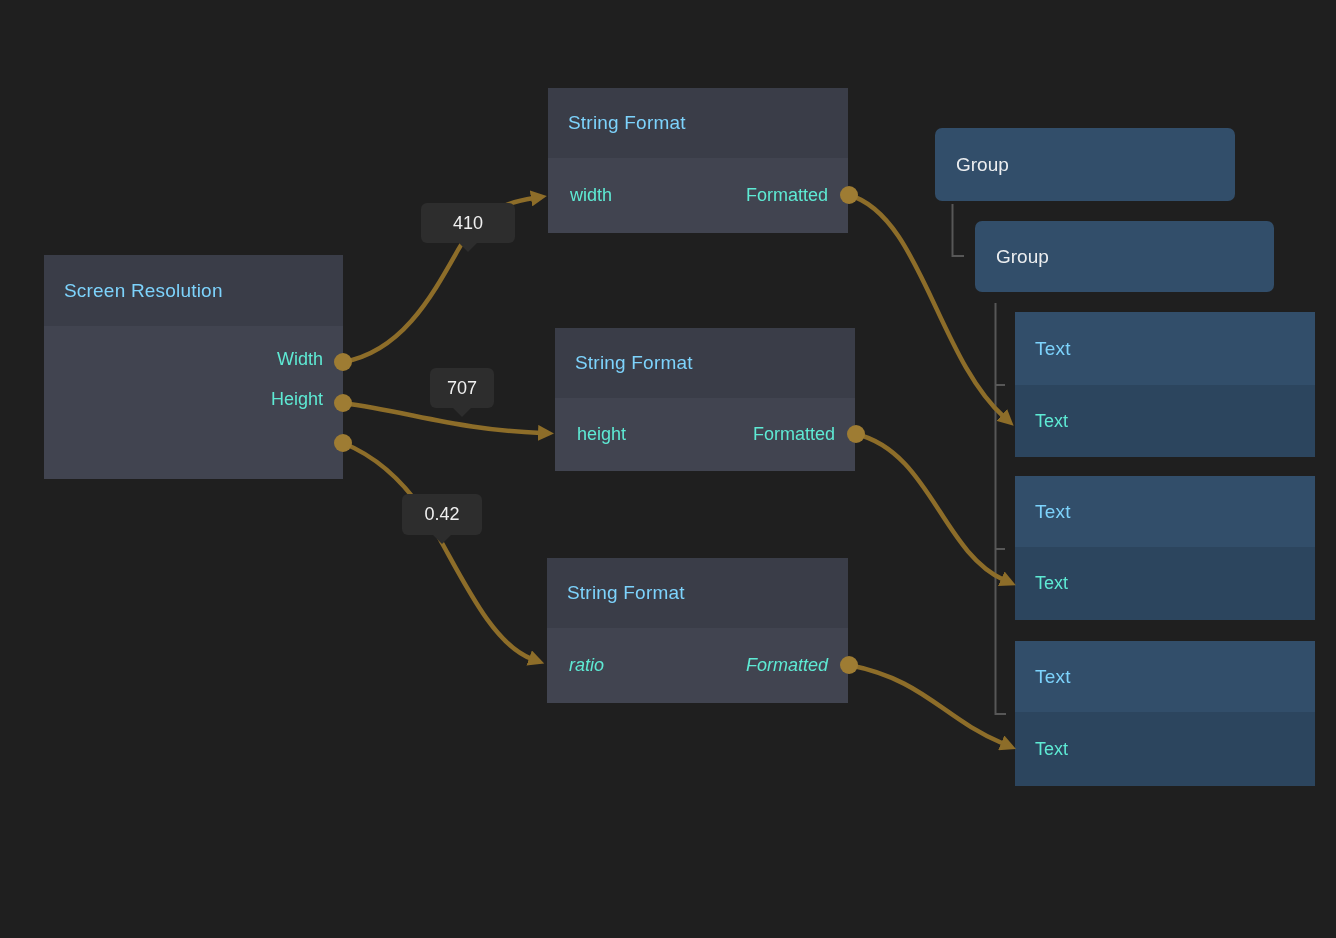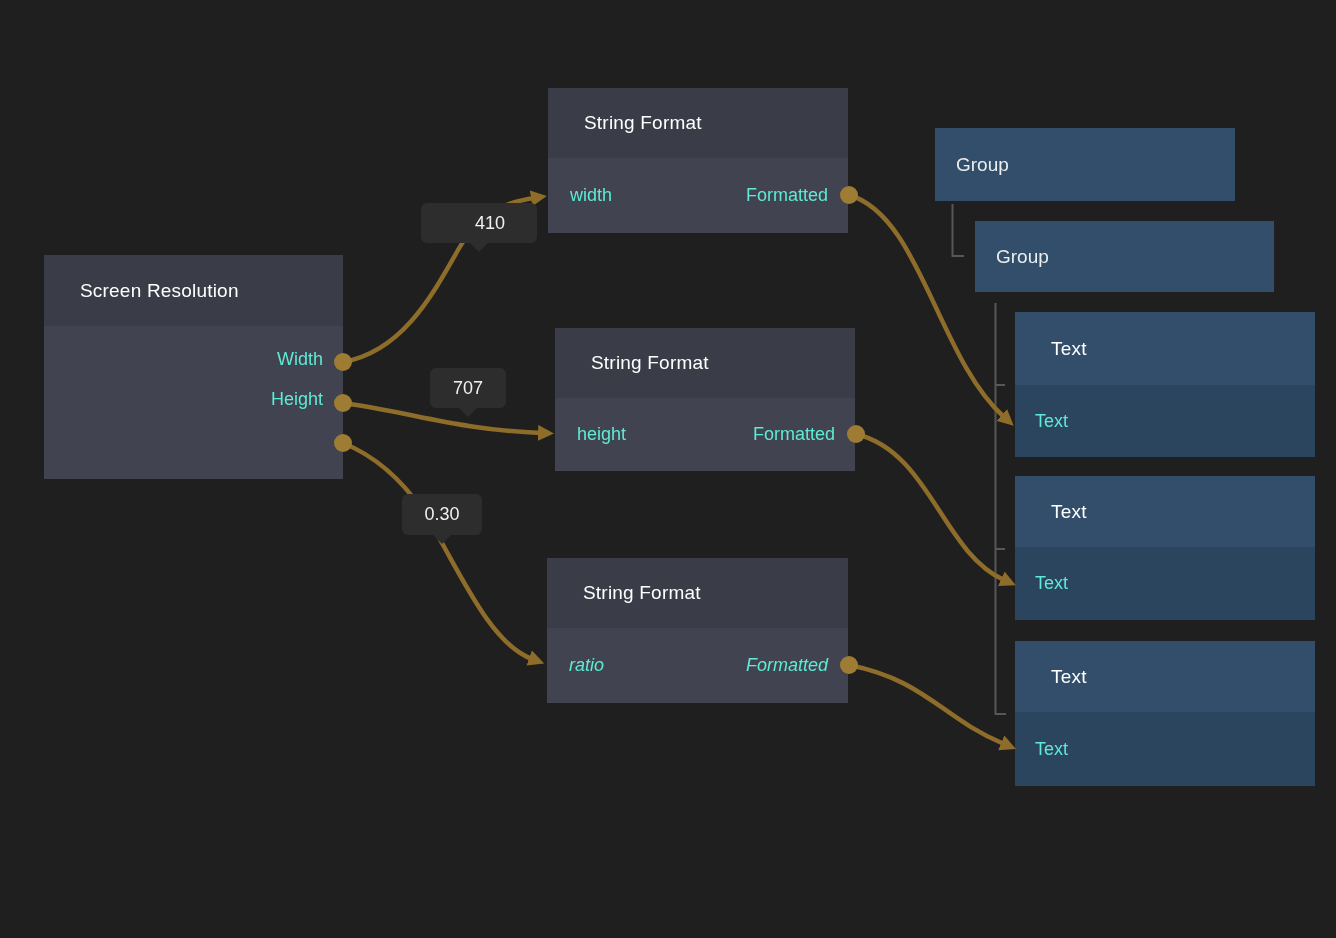--- a/index.html
+++ b/index.html
@@ -7,31 +7,31 @@
     position:relative;
     width:1336px;height:938px;
     background:var(--canvas-bg,#1f1f1f);
     overflow:hidden;
     font-family:"Liberation Sans", sans-serif;
     -webkit-font-smoothing:antialiased;
   }
   .node{position:absolute;box-sizing:border-box;}
   .node .hdr{
     display:flex;align-items:center;
-    box-sizing:border-box;padding-left:36px;
-    font-size:19px;color:#ffffff;letter-spacing:.2px;
+    box-sizing:border-box;padding-left:20px;
+    font-size:19px;color:#7dd3fc;letter-spacing:.2px;
   }
   .node .body{position:relative;box-sizing:border-box;}
   
   .gray .hdr{background:var(--gray-header,#3a3d48);}
   .gray .body{background:var(--gray-body,#414450);}
   
   .blue .hdr{background:var(--blue-header,#324e6a);}
   .blue .body{background:var(--blue-body,#2c455e);}
-  .group{background:var(--blue-header,#324e6a);}
+  .group{background:var(--blue-header,#324e6a);border-radius:7px;}
   .portlabel{
     color:#5eead4;font-size:18px;
   }
   .rowstack{display:flex;flex-direction:column;justify-content:flex-start;height:100%;padding-top:13px;box-sizing:border-box;}
   .outrow{height:40px;display:flex;align-items:center;justify-content:flex-end;padding-right:20px;}
   .iorow{height:100%;display:flex;align-items:center;justify-content:space-between;padding:0 20px 0 22px;box-sizing:border-box;}
   .bodyrow{height:100%;display:flex;align-items:center;padding-left:20px;box-sizing:border-box;}
   svg.layer{position:absolute;left:0;top:0;z-index:5;pointer-events:none;}
   svg.layer .hit{pointer-events:stroke;}
   .wire{stroke:var(--wire-color,#8d6d29);stroke-width:4.5;fill:none;stroke-linecap:round;}
@@ -171,23 +171,23 @@
     <path class="wire hit" d="M849,665 C925,680 942,718 1004,744" marker-end="url(#arrow)"></path>
 
     <circle class="port hit" cx="343" cy="362" r="9"></circle>
     <circle class="port hit" cx="343" cy="403" r="9"></circle>
     <circle class="port hit" cx="343" cy="443" r="9"></circle>
     <circle class="port hit" cx="849" cy="195" r="9"></circle>
     <circle class="port hit" cx="856" cy="434" r="9"></circle>
     <circle class="port hit" cx="849" cy="665" r="9"></circle>
   </svg>
 
-  <div class="badge" style="left:421px;top:203px;width:94px;height:40px;padding-left:22px;">
+  <div class="badge" style="left:421px;top:203px;width:94px;height:40px;">
     <span>410</span>
   </div>
-  <div class="badge" style="left:430px;top:368px;width:76px;height:40px;">
+  <div class="badge" style="left:430px;top:368px;width:64px;height:40px;">
     <span>707</span>
   </div>
   <div class="badge" style="left:402px;top:494px;width:80px;height:41px;">
-    <span>0.30</span>
+    <span>0.42</span>
   </div>
 
 </div>
 
 </body></html>

